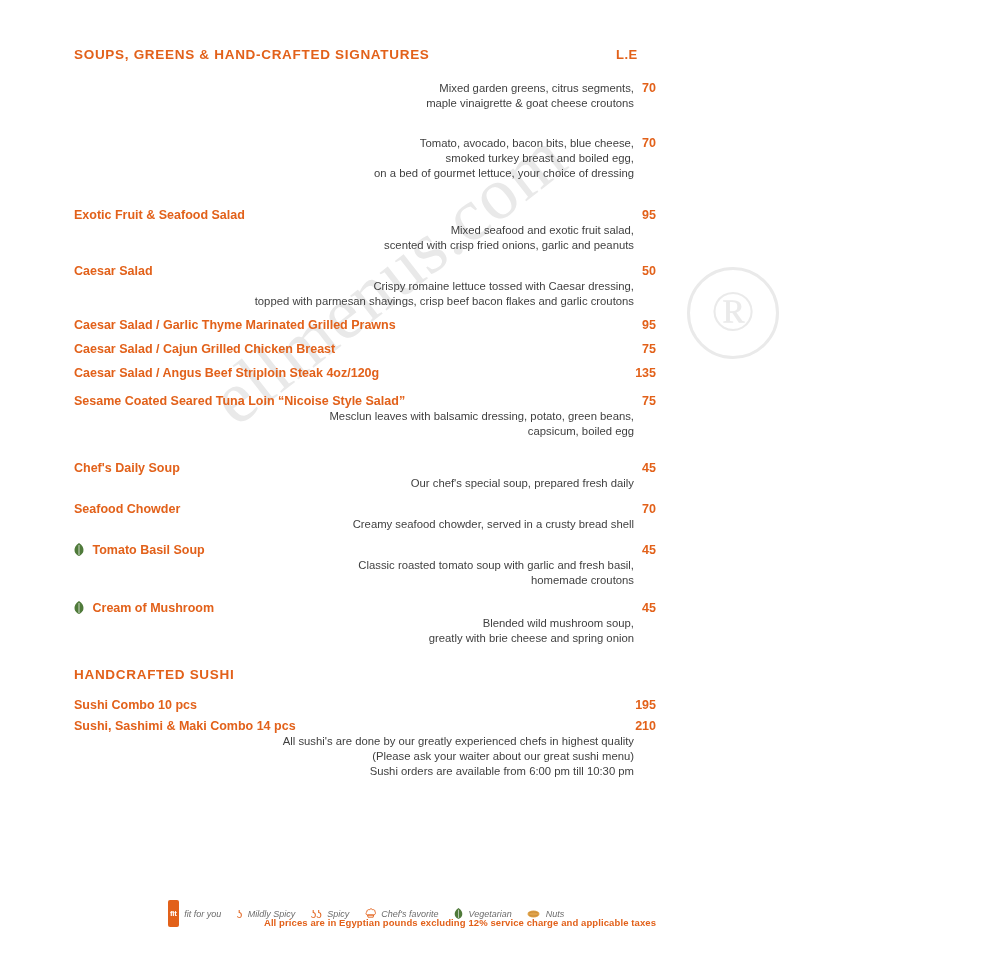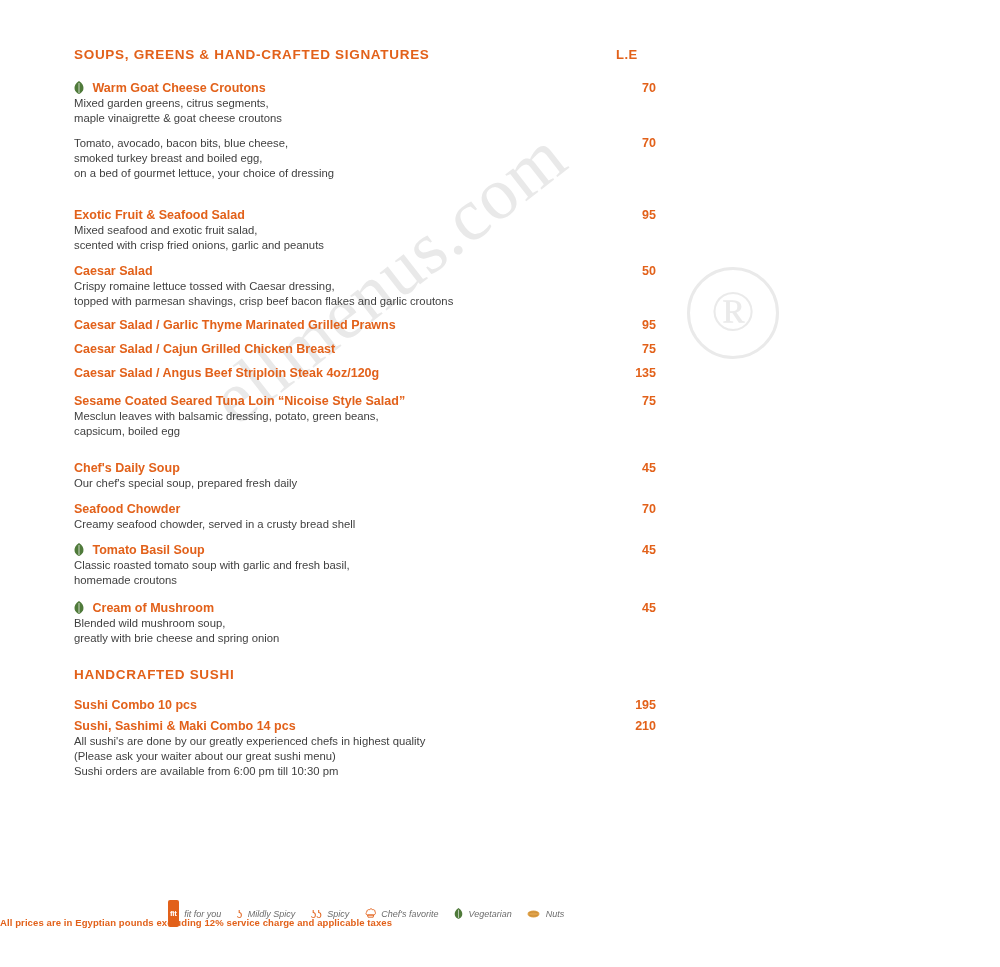--- a/index.html
+++ b/index.html
@@ -103,21 +103,21 @@
     color: #e2611a;
     text-align: right;
     line-height: 15px;
   }
   .desc {
     font-size: 11.3px;
     color: #3f3f3f;
     line-height: 15.2px;
     font-family: "Liberation Sans", sans-serif;
   }
-  .desc div { white-space: nowrap; }
+  .desc div { white-space: nowrap; text-align: right; }
 
   .veg-icon {
     display: inline-block;
     position: relative;
     width: 10px;
     height: 13px;
     margin-right: 5px;
     vertical-align: -2px;
   }
   .veg-icon svg { display: block; }
@@ -170,20 +170,21 @@
     vertical-align: middle;
   }
   .leaf-sm svg { display: block; }
   .nut-ic svg { display: block; }
 
   .footer-note {
     position: absolute;
     left: 0;
     top: 917px;
     width: 920px;
+    text-align: center;
     font-size: 9.5px;
     font-weight: bold;
     color: #e2611a;
     letter-spacing: 0.1px;
   }
 </style>
 </head>
 <body>
 
 <div class="page">
@@ -192,29 +193,20 @@
     <div class="watermark-text">ellmenus.com</div>
     <div class="watermark-r">®</div>
   </div>
 
   <div class="content">
 
     <div class="section-title" style="top:47px;">SOUPS, GREENS &amp; HAND-CRAFTED SIGNATURES</div>
     <div class="price-header" style="top:47px;">L.E</div>
 
     <div class="item" style="top:81px;">
-      <div class="item-name">
-        <span class="veg-icon">
-          <svg width="10" height="13" viewBox="0 0 10 13">
-              <path d="M5 0 C1.6 2.2 0 5 0.6 8.2 C1 10.4 2.8 12 5 13 C7.2 12 9 10.4 9.4 8.2 C10 5 8.4 2.2 5 0 Z" fill="#4f7a3a"></path>
-              <path d="M5 2 L5 12" stroke="#ffffff" stroke-width="0.7"></path>
-            </svg>
-        </span>
-        <span>Warm Goat Cheese Croutons</span>
-      </div>
       <div class="item-price">70</div>
       <div class="desc">
         <div>Mixed garden greens, citrus segments,</div>
         <div>maple vinaigrette &amp; goat cheese croutons</div>
       </div>
     </div>
 
     <div class="item" style="top:136px;">
       <div class="item-price">70</div>
       <div class="desc">

